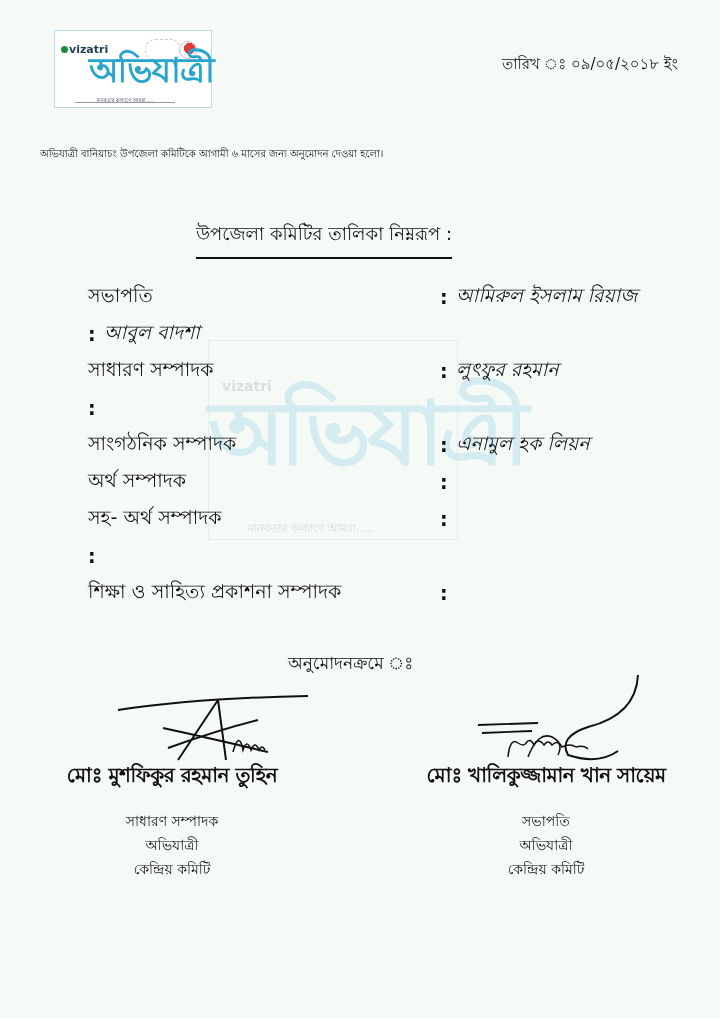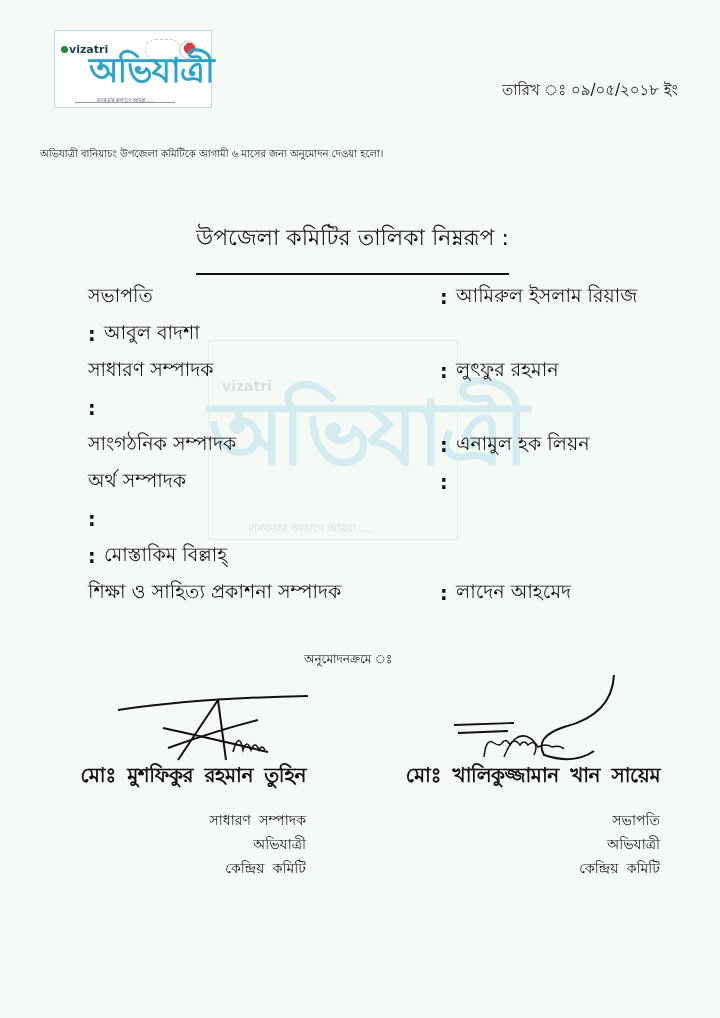--- a/index.html
+++ b/index.html
@@ -40,30 +40,30 @@
     border-radius: 10px; border: 1px dashed #9ab; opacity: .6;
   }
   .logo .tagline {
     position: absolute; left: 20px; bottom: 4px; width: 100px; height: 6px;
     font-size: 5px; color: #335; line-height: 6px; text-align: center;
     border-bottom: 1px solid #999;
     overflow: hidden; white-space: nowrap;
   }
 
   .date {
-    position: absolute; right: 42px; top: 78px; font-size: 15px;
+    position: absolute; right: 42px; top: 52px; font-size: 15px;
   }
 
   .intro {
     position: absolute; left: 40px; top: 146px; width: 660px; font-size: 10px;
   }
 
   .heading {
-    position: absolute; left: 196px; top: 220px; font-size: 22px;
-    padding-bottom: 16px; border-bottom: 2px solid #111;
+    position: absolute; left: 196px; top: 220px; font-size: 18px;
+    padding-bottom: 6px; border-bottom: 2px solid #111;
   }
 
   
   .watermark {
     position: absolute; left: 208px; top: 340px; width: 250px; height: 210px;
     opacity: 0.16; pointer-events: none;
   }
   .watermark .wm-title {
     position: absolute; left: 0; top: 50px; font-size: 88px; font-weight: bold;
     color: #27a5cf; letter-spacing: -4px; line-height: 1;
@@ -76,33 +76,33 @@
   }
   .watermark .wm-frame {
     position: absolute; left: 0; top: 0; width: 250px; height: 200px; border: 1px solid #7bb;
   }
 
   
   .list { position: absolute; left: 88px; top: 278px; width: 600px; }
   .row { display: flex; height: 37px; align-items: center; font-size: 19px; }
   .row .role { width: 352px; }
   .row .colon { width: 16px; font-weight: bold; }
-  .row .name { flex: 1; }
+  .row .name { flex: 1; font-style: italic; }
 
   .approval {
-    position: absolute; left: 304px; top: 650px; font-size: 12px;
-  }
-
-  
-  .sig { position: absolute; text-align: right; font-family: Liberation Mono, monospace; }
+    position: absolute; left: 288px; top: 650px; font-size: 17px;
+  }
+
+  
+  .sig { position: absolute; text-align: center; }
   .sig .scribble { position: absolute; }
   .sig .sname { font-size: 20px; font-weight: bold; white-space: nowrap; letter-spacing: -0.5px; }
   .sig .sline { font-size: 14px; line-height: 24px; }
   .sig-left { left: 38px; top: 760px; width: 268px; }
-  .sig-right { left: 384px; top: 760px; width: 276px; }
+  .sig-right { left: 408px; top: 760px; width: 276px; }
   .sig-left .scribble { left: 70px; top: -70px; }
   .sig-right .scribble { left: 60px; top: -95px; }
   .sig .titles { margin-top: 16px; }
 </style>
 </head>
 <body>
 
 <div class="page">
 
   <div class="logo">
@@ -147,30 +147,29 @@
     <div class="row">
       <span class="role">সাংগঠনিক সম্পাদক</span>
       <span class="colon">:</span>
       <span class="name">এনামুল হক লিয়ন</span>
     </div>
     <div class="row">
       <span class="role">অর্থ সম্পাদক</span>
       <span class="colon">:</span>
     </div>
     <div class="row">
-      <span class="colon">:</span>
-    </div>
-    <div class="row">
-      <span class="colon">:</span>
-      <span class="name">মোস্তাকিম বিল্লাহ্</span>
+      <span class="role">সহ- অর্থ সম্পাদক</span>
+      <span class="colon">:</span>
+    </div>
+    <div class="row">
+      <span class="colon">:</span>
     </div>
     <div class="row">
       <span class="role">শিক্ষা ও সাহিত্য প্রকাশনা সম্পাদক</span>
       <span class="colon">:</span>
-      <span class="name">লাদেন আহমেদ</span>
     </div>
   </div>
 
   <div class="approval">অনুমোদনক্রমে ঃ</div>
 
   <div class="sig sig-left">
     <svg class="scribble" width="200" height="80" viewBox="0 0 200 80">
       <path d="M10 20 Q90 8 200 6" stroke="#111" stroke-width="2" fill="none"></path>
       <path d="M110 10 L70 70 M110 10 L118 70 M55 38 Q110 50 160 62 M60 58 Q110 40 150 30" stroke="#111" stroke-width="2" fill="none"></path>
       <path d="M125 62 q6 -22 10 -2 q4 -12 8 0 q4 -10 8 0 q3 -6 6 0" stroke="#111" stroke-width="1.6" fill="none"></path>

